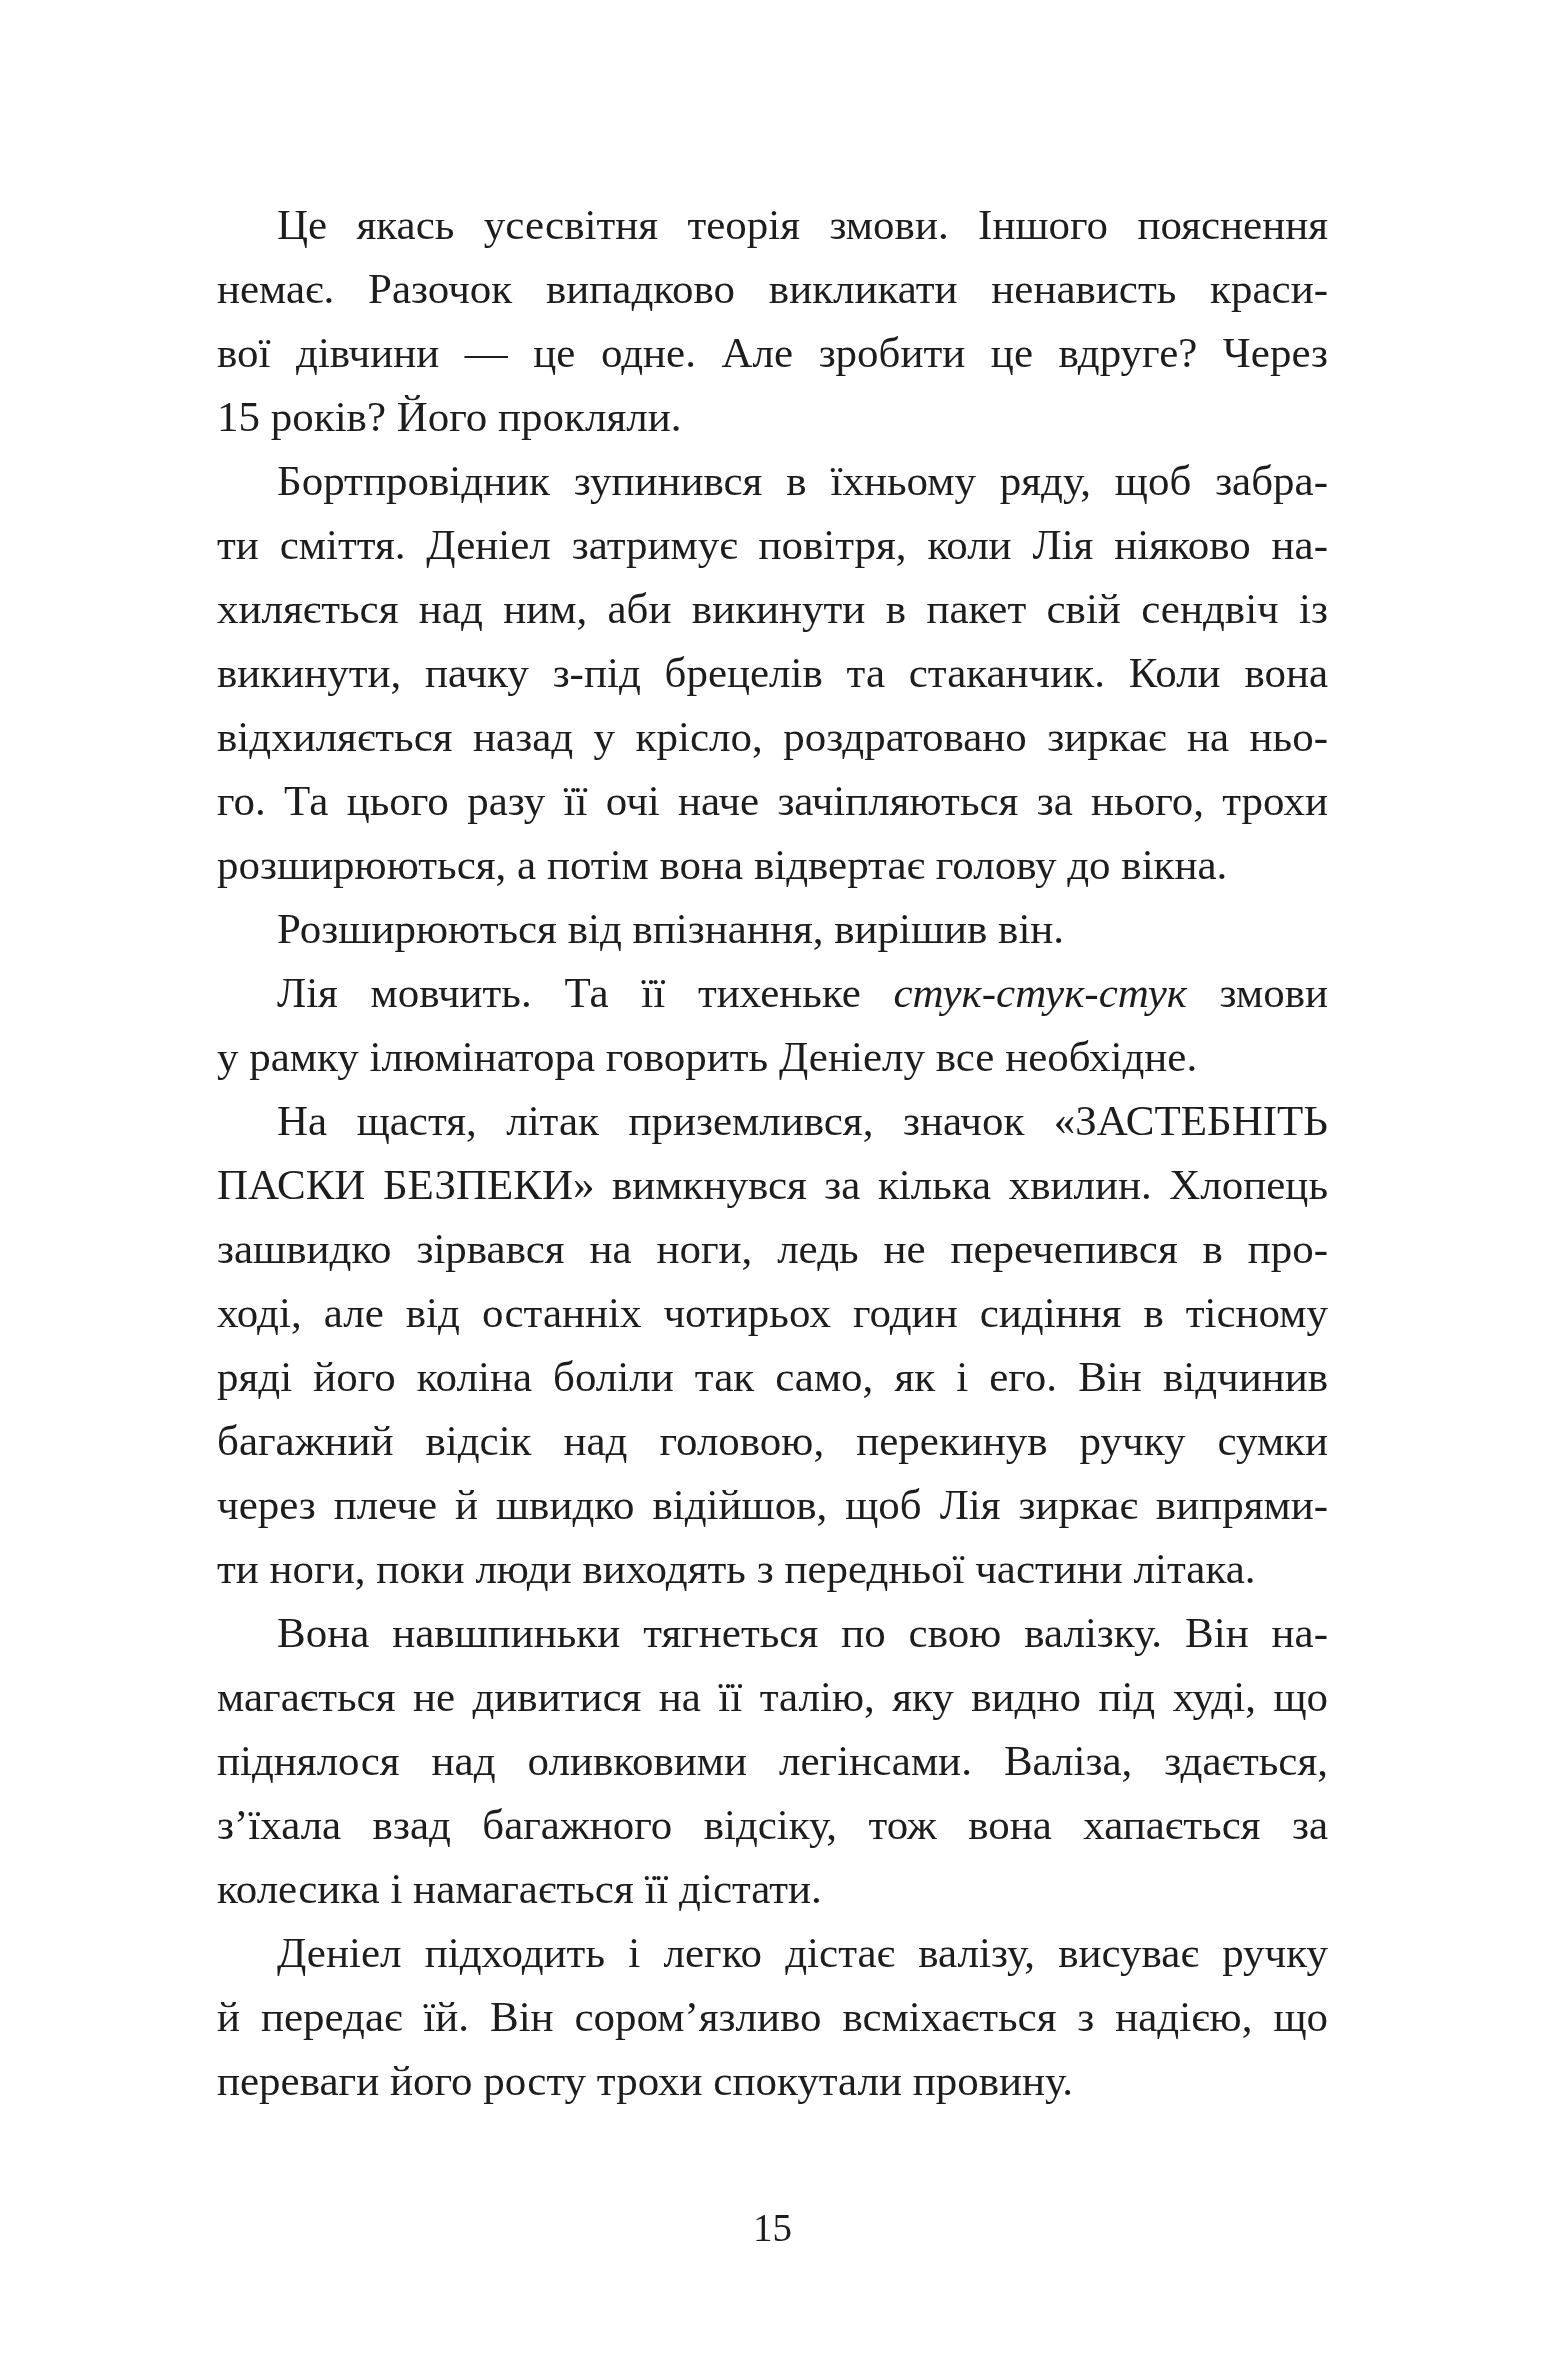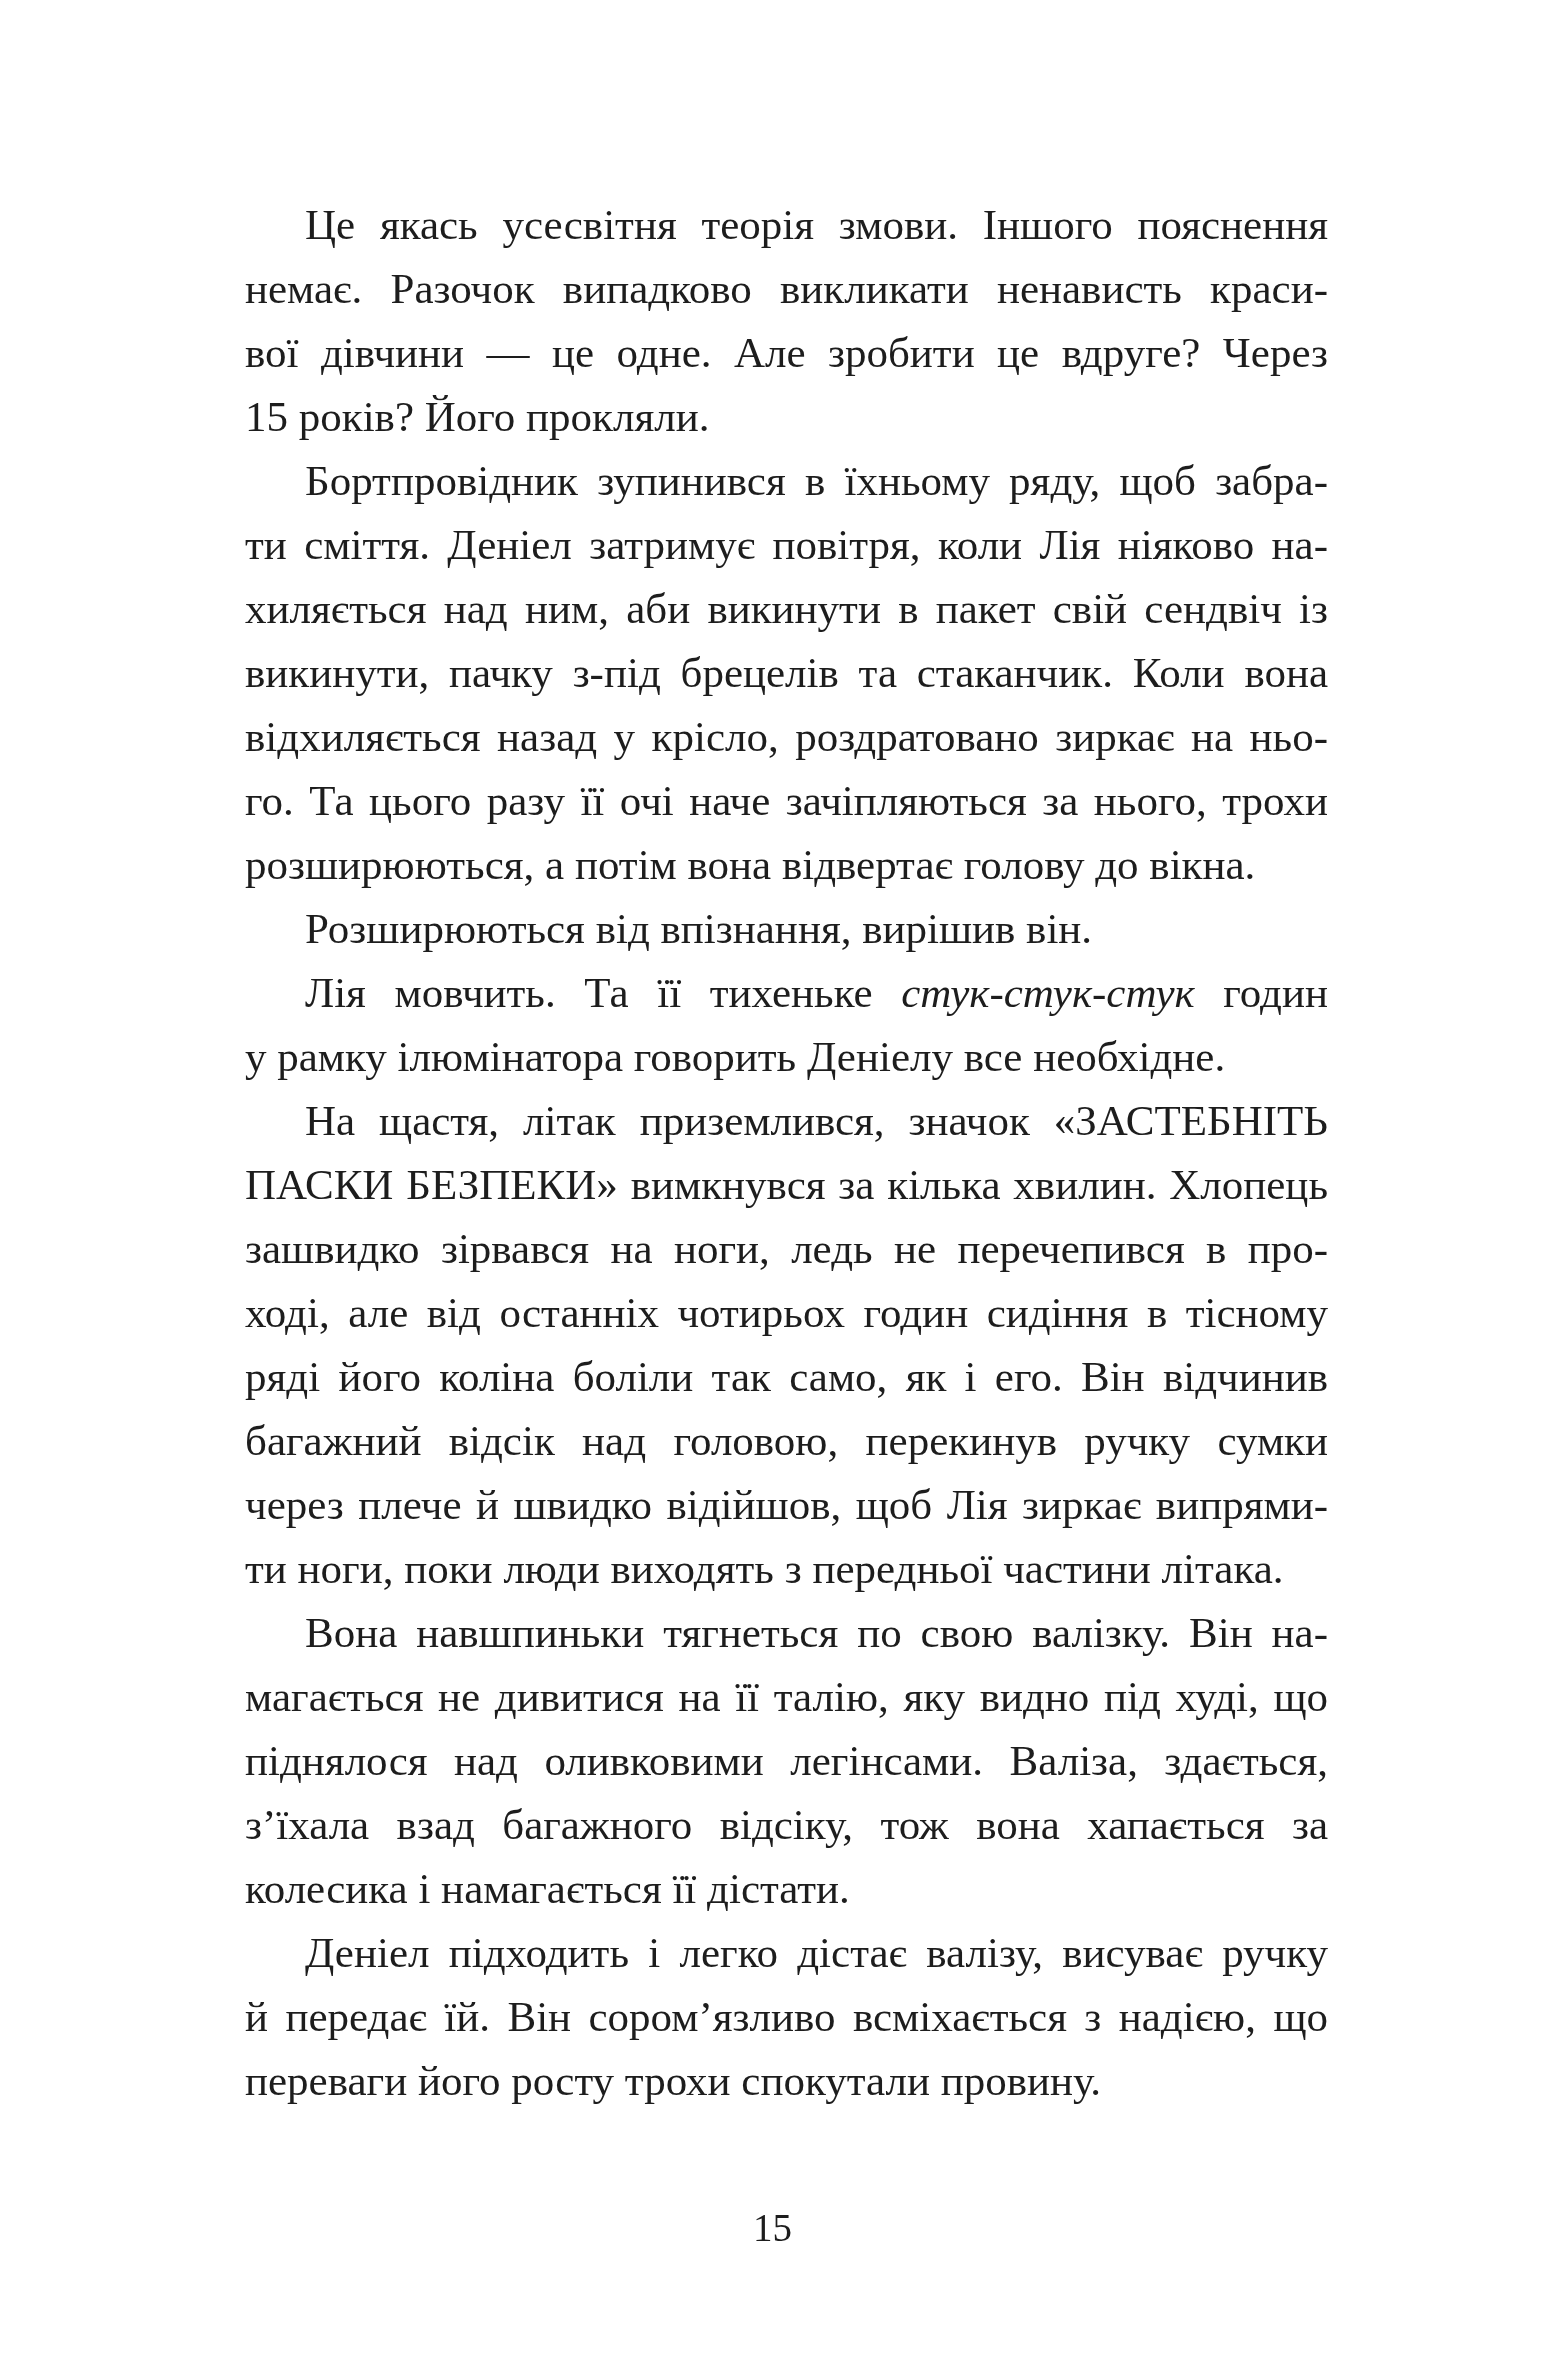--- a/index.html
+++ b/index.html
@@ -31,21 +31,20 @@
     line-height: 64px;
     color: #1d1d1d;
   }
   .line {
     display: block;
     white-space: nowrap;
     height: 64px;
     text-align: justify;
     text-align-last: justify;
     overflow: visible;
-    margin-left: 28px;
   }
   .line.indent {
     padding-left: 60px;
   }
   .line.last {
     text-align: center;
     text-align-last: left;
   }
   .line span { white-space: normal; }
   .line .wrap {
@@ -115,21 +114,21 @@
     </div>
 
     <div class="paragraph">
       <div class="line indent last">
           <span class="wrap">Розширюються від впізнання, вирішив він.</span>
         </div>
     </div>
 
     <div class="paragraph">
       <div class="line indent">
-          <span class="wrap"><span>Лія мовчить. Та її тихеньке </span><em class="italic">стук-стук-стук</em><span> годин</span></span>
+          <span class="wrap"><span>Лія мовчить. Та її тихеньке </span><em class="italic">стук-стук-стук</em><span> змови</span></span>
         </div>
       <div class="line last">
           <span class="wrap">у рамку ілюмінатора говорить Деніелу все необхідне.</span>
         </div>
     </div>
 
     <div class="paragraph">
       <div class="line indent">
           <span class="wrap">На щастя, літак приземлився, значок «ЗАСТЕБНІТЬ</span>
         </div>

